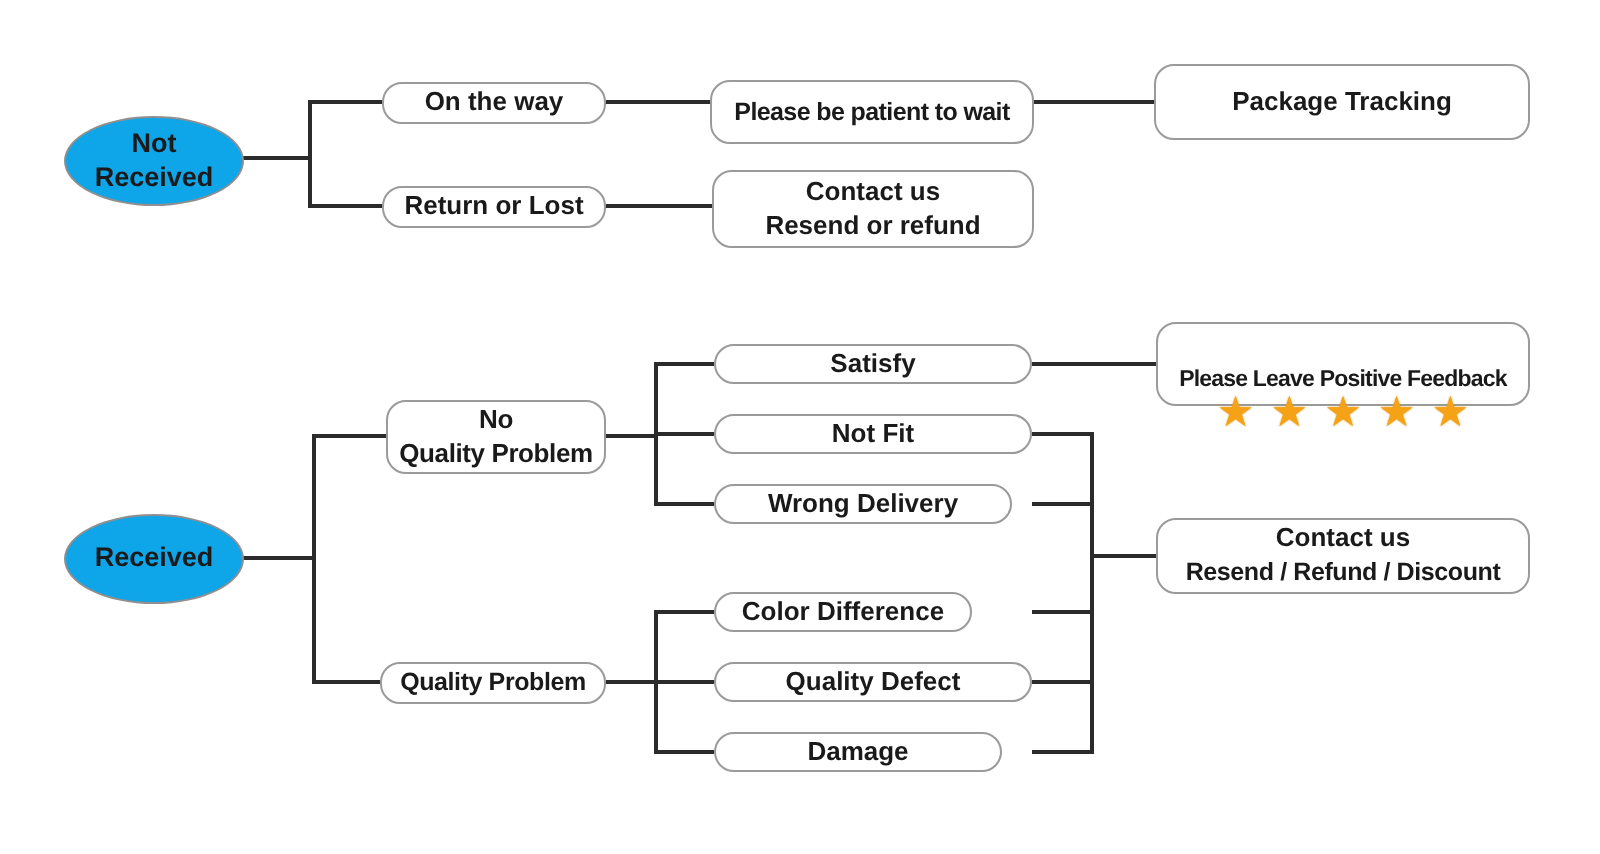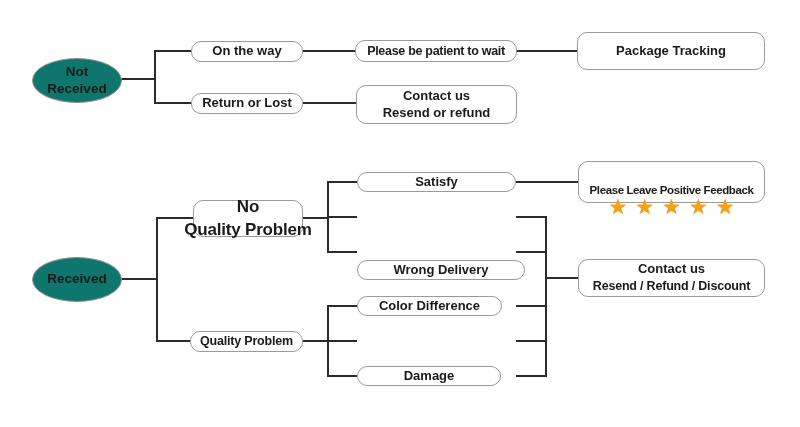--- a/index.html
+++ b/index.html
@@ -30,47 +30,47 @@
     font-size: 13px;
     font-weight: 600;
     line-height: 1.3;
     white-space: nowrap;
     text-align: center;
     z-index: 2;
   }
   .ellipse {
     position: absolute;
     box-sizing: border-box;
-    background: #0f766e;
+    background: #0ea5e9;
     border: 1.5px solid #8f8f8f;
     border-radius: 50%;
     display: flex;
     flex-direction: column;
     align-items: center;
     justify-content: center;
     font-size: 13.5px;
     font-weight: 600;
     line-height: 1.25;
     text-align: center;
     z-index: 2;
   }
   
   #n-not-received   { left: 32px;  top: 58px;  width: 90px;  height: 45px; }
   #n-on-the-way     { left: 191px; top: 41px;  width: 112px; height: 21px; }
   #n-return-or-lost { left: 191px; top: 93px;  width: 112px; height: 21px; }
-  #n-be-patient     { left: 355px; top: 40px;  width: 162px; height: 22px; font-size: 12.5px; letter-spacing: -0.3px; }
+  #n-be-patient     { left: 355px; top: 40px;  width: 162px; height: 32px; font-size: 12.5px; letter-spacing: -0.3px; }
   #n-package-tracking { left: 577px; top: 32px; width: 188px; height: 38px; }
   #n-contact-top    { left: 356px; top: 85px;  width: 161px; height: 39px; }
   #n-received       { left: 32px;  top: 257px; width: 90px;  height: 45px; }
-  #n-no-quality     { left: 193px; top: 200px; width: 110px; height: 37px; font-size: 17px; letter-spacing: -0.2px; }
+  #n-no-quality     { left: 193px; top: 200px; width: 110px; height: 37px; font-size: 13px; letter-spacing: -0.2px; }
   #n-quality-problem{ left: 190px; top: 331px; width: 113px; height: 21px; font-size: 12.5px; letter-spacing: -0.2px; }
   #n-satisfy        { left: 357px; top: 172px; width: 159px; height: 20px; }
   #n-not-fit        { left: 357px; top: 207px; width: 159px; height: 20px; }
-  #n-wrong-delivery { left: 357px; top: 260px; width: 168px; height: 20px; }
-  #n-color-difference { left: 357px; top: 296px; width: 145px; height: 20px; }
+  #n-wrong-delivery { left: 357px; top: 242px; width: 149px; height: 20px; }
+  #n-color-difference { left: 357px; top: 296px; width: 129px; height: 20px; }
   #n-quality-defect { left: 357px; top: 331px; width: 159px; height: 20px; }
   #n-damage         { left: 357px; top: 366px; width: 144px; height: 20px; }
   #n-feedback       { left: 578px; top: 161px; width: 187px; height: 42px; justify-content: flex-start; padding-top: 21px; }
   #n-contact-bottom { left: 578px; top: 259px; width: 187px; height: 38px; }
   #n-contact-bottom .line2 { font-size: 12.5px; letter-spacing: -0.2px; }
   .fb-title {
     font-size: 11.5px;
     font-weight: 700;
     letter-spacing: -0.4px;
     line-height: 14px;
@@ -134,29 +134,35 @@
   </div>
 
   <div class="node" id="n-quality-problem">
     <span>Quality Problem</span>
   </div>
 
   <div class="node" id="n-satisfy">
     <span>Satisfy</span>
   </div>
 
+  <div class="node" id="n-not-fit">
+    <span>Not Fit</span>
+  </div>
 
   <div class="node" id="n-wrong-delivery">
     <span>Wrong Delivery</span>
   </div>
 
   <div class="node" id="n-color-difference">
     <span>Color Difference</span>
   </div>
 
+  <div class="node" id="n-quality-defect">
+    <span>Quality Defect</span>
+  </div>
 
   <div class="node" id="n-damage">
     <span>Damage</span>
   </div>
 
   <div class="node" id="n-feedback">
     <div class="fb-title">Please Leave Positive Feedback</div>
     <div class="fb-stars">
       <span>★</span>
       <span>★</span>

